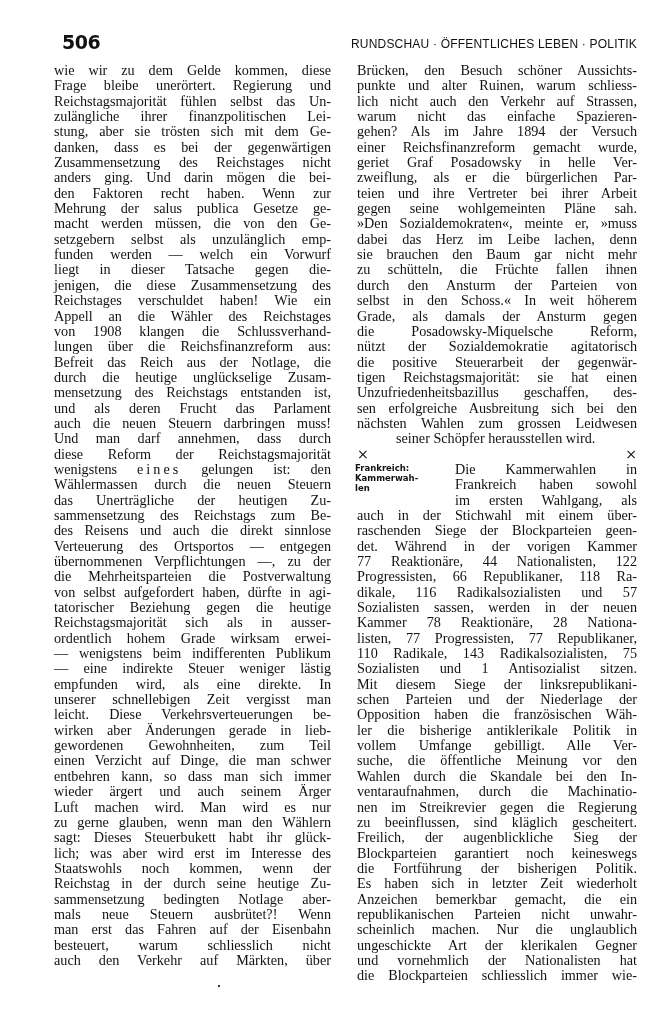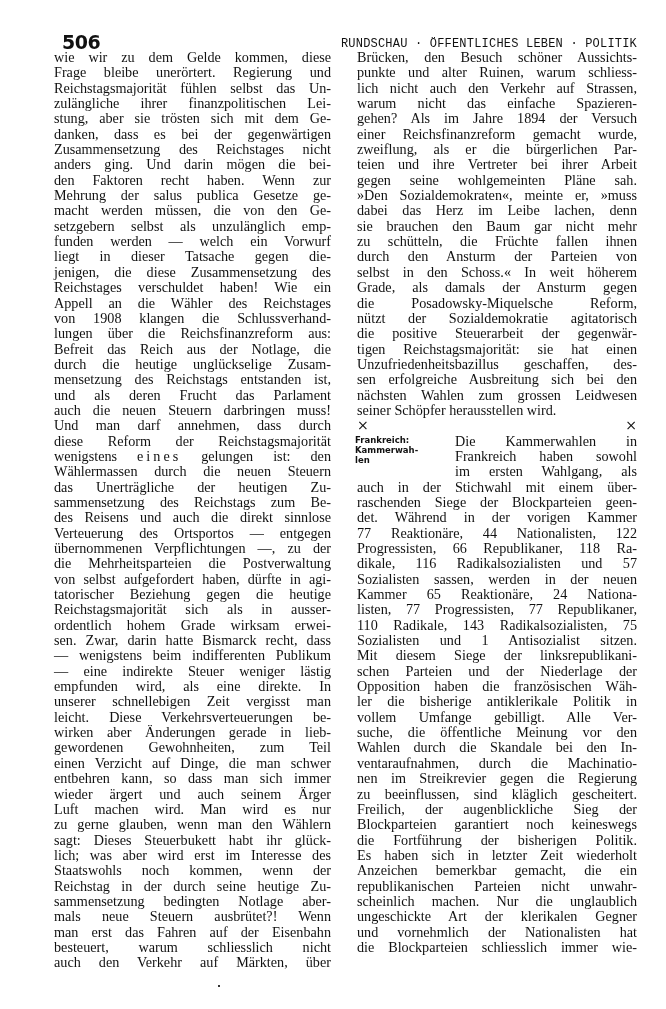--- a/index.html
+++ b/index.html
@@ -3,30 +3,30 @@
 <meta charset="utf-8">
 <style>
   html, body { margin: 0; padding: 0; background: #ffffff; }
   body { width: 666px; height: 1009px; position: relative; overflow: hidden; color: #111; }
   .page-number {
     position: absolute; left: 62px; top: 31px;
     font-family: "DejaVu Sans", sans-serif; font-weight: bold; font-size: 19px; letter-spacing: -0.5px; color: #111;
   }
   .running-head {
     position: absolute; right: 29px; top: 37px;
-    font-family: Liberation Mono, monospace; font-size: 12px; letter-spacing: 0.2px; color: #111;
+    font-family: Liberation Sans, sans-serif; font-size: 12px; letter-spacing: 0.2px; color: #111;
   }
   .column {
-    position: absolute; top: 50px;
+    position: absolute; top: 63px;
     font-family: "Liberation Serif", serif; font-size: 14.2px; line-height: 15.35px; color: #111;
   }
   .col-left { left: 54px; width: 277px; }
   .col-right { left: 357px; width: 280px; }
   .line { display: block; white-space: nowrap; text-align: justify; text-align-last: justify; height: 15.35px; }
-  .line.last { text-align-last: left; }
+  .line.last { text-align-last: left; margin-left: 39px; }
   .italic { }
   .spaced { letter-spacing: 3px; }
   .separator-row { display: flex; justify-content: space-between; height: 15.35px; font-family: "DejaVu Sans", sans-serif; font-size: 14px; line-height: 15.35px; }
   .sidenote-block { position: relative; }
   .sidenote {
     position: absolute; left: -2px; top: 1px; width: 70px;
     font-family: "DejaVu Sans", sans-serif; font-weight: bold; font-size: 8.5px; line-height: 10px; color: #111;
   }
   .indent-line { padding-left: 98px; }
   .stray-dot { position: absolute; left: 218px; top: 985px; width: 2px; height: 2px; background: #333; }
@@ -69,21 +69,20 @@
   <span class="line">das Unerträgliche der heutigen Zu-</span>
   <span class="line">sammensetzung des Reichstags zum Be-</span>
   <span class="line">des Reisens und auch die direkt sinnlose</span>
   <span class="line">Verteuerung des Ortsportos — entgegen</span>
   <span class="line">übernommenen Verpflichtungen —, zu der</span>
   <span class="line">die Mehrheitsparteien die Postverwaltung</span>
   <span class="line">von selbst aufgefordert haben, dürfte in agi-</span>
   <span class="line">tatorischer Beziehung gegen die heutige</span>
   <span class="line">Reichstagsmajorität sich als in ausser-</span>
   <span class="line">ordentlich hohem Grade wirksam erwei-</span>
-  <span class="line">sen. Zwar, darin hatte Bismarck recht, dass</span>
   <span class="line">— wenigstens beim indifferenten Publikum</span>
   <span class="line">— eine indirekte Steuer weniger lästig</span>
   <span class="line">empfunden wird, als eine direkte. In</span>
   <span class="line">unserer schnellebigen Zeit vergisst man</span>
   <span class="line">leicht. Diese Verkehrsverteuerungen be-</span>
   <span class="line">wirken aber Änderungen gerade in lieb-</span>
   <span class="line">gewordenen Gewohnheiten, zum Teil</span>
   <span class="line">einen Verzicht auf Dinge, die man schwer</span>
   <span class="line">entbehren kann, so dass man sich immer</span>
   <span class="line">wieder ärgert und auch seinem Ärger</span>
@@ -100,20 +99,21 @@
   <span class="line">auch den Verkehr auf Märkten, über</span>
 </div>
 
 <div class="column col-right">
   <span class="line">Brücken, den Besuch schöner Aussichts-</span>
   <span class="line">punkte und alter Ruinen, warum schliess-</span>
   <span class="line">lich nicht auch den Verkehr auf Strassen,</span>
   <span class="line">warum nicht das einfache Spazieren-</span>
   <span class="line">gehen? Als im Jahre 1894 der Versuch</span>
   <span class="line">einer Reichsfinanzreform gemacht wurde,</span>
+  <span class="line">geriet Graf Posadowsky in helle Ver-</span>
   <span class="line">zweiflung, als er die bürgerlichen Par-</span>
   <span class="line">teien und ihre Vertreter bei ihrer Arbeit</span>
   <span class="line">gegen seine wohlgemeinten Pläne sah.</span>
   <span class="line">»Den Sozialdemokraten«, meinte er, »muss</span>
   <span class="line">dabei das Herz im Leibe lachen, denn</span>
   <span class="line">sie brauchen den Baum gar nicht mehr</span>
   <span class="line">zu schütteln, die Früchte fallen ihnen</span>
   <span class="line">durch den Ansturm der Parteien von</span>
   <span class="line">selbst in den Schoss.« In weit höherem</span>
   <span class="line">Grade, als damals der Ansturm gegen</span>
@@ -142,21 +142,21 @@
     <span class="line indent-line">im ersten Wahlgang, als</span>
   </div>
 
   <span class="line">auch in der Stichwahl mit einem über-</span>
   <span class="line">raschenden Siege der Blockparteien geen-</span>
   <span class="line">det. Während in der vorigen Kammer</span>
   <span class="line">77 Reaktionäre, 44 Nationalisten, 122</span>
   <span class="line">Progressisten, 66 Republikaner, 118 Ra-</span>
   <span class="line">dikale, 116 Radikalsozialisten und 57</span>
   <span class="line">Sozialisten sassen, werden in der neuen</span>
-  <span class="line">Kammer 65 Reaktionäre, 24 Nationa-</span>
+  <span class="line">Kammer 78 Reaktionäre, 28 Nationa-</span>
   <span class="line">listen, 77 Progressisten, 77 Republikaner,</span>
   <span class="line">110 Radikale, 143 Radikalsozialisten, 75</span>
   <span class="line">Sozialisten und 1 Antisozialist sitzen.</span>
   <span class="line">Mit diesem Siege der linksrepublikani-</span>
   <span class="line">schen Parteien und der Niederlage der</span>
   <span class="line">Opposition haben die französischen Wäh-</span>
   <span class="line">ler die bisherige antiklerikale Politik in</span>
   <span class="line">vollem Umfange gebilligt. Alle Ver-</span>
   <span class="line">suche, die öffentliche Meinung vor den</span>
   <span class="line">Wahlen durch die Skandale bei den In-</span>

